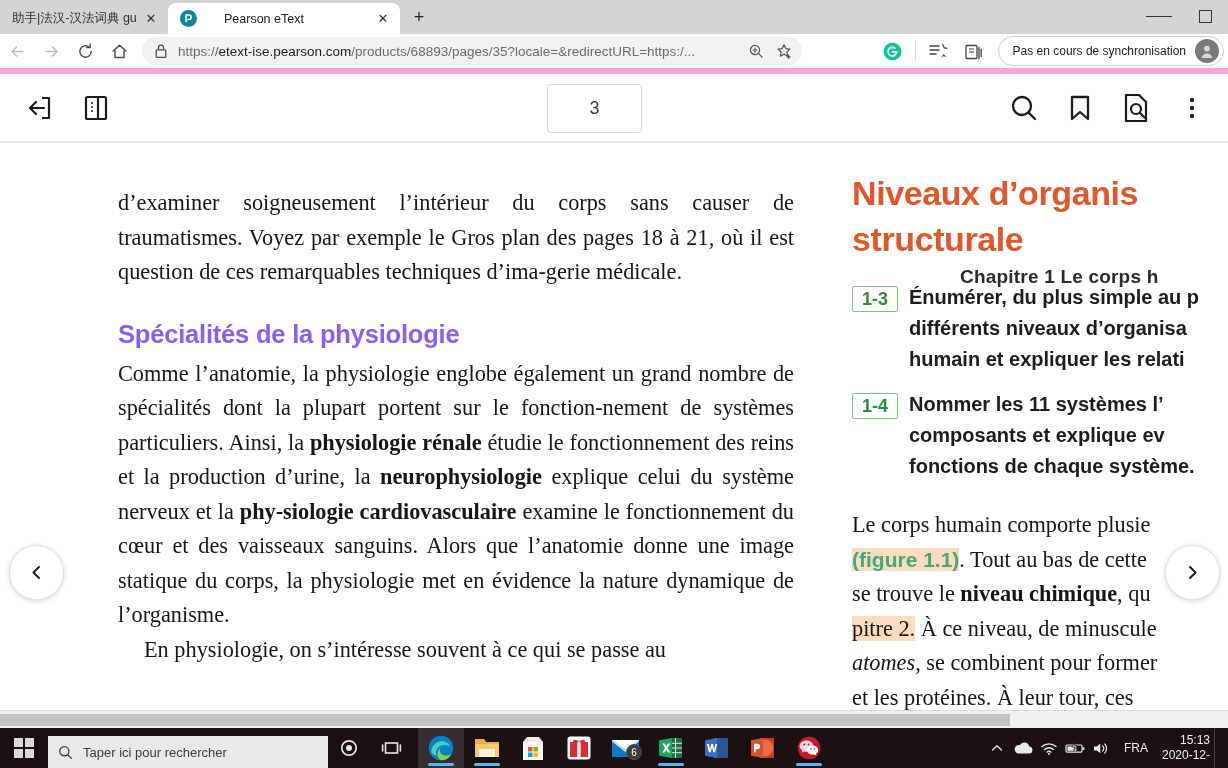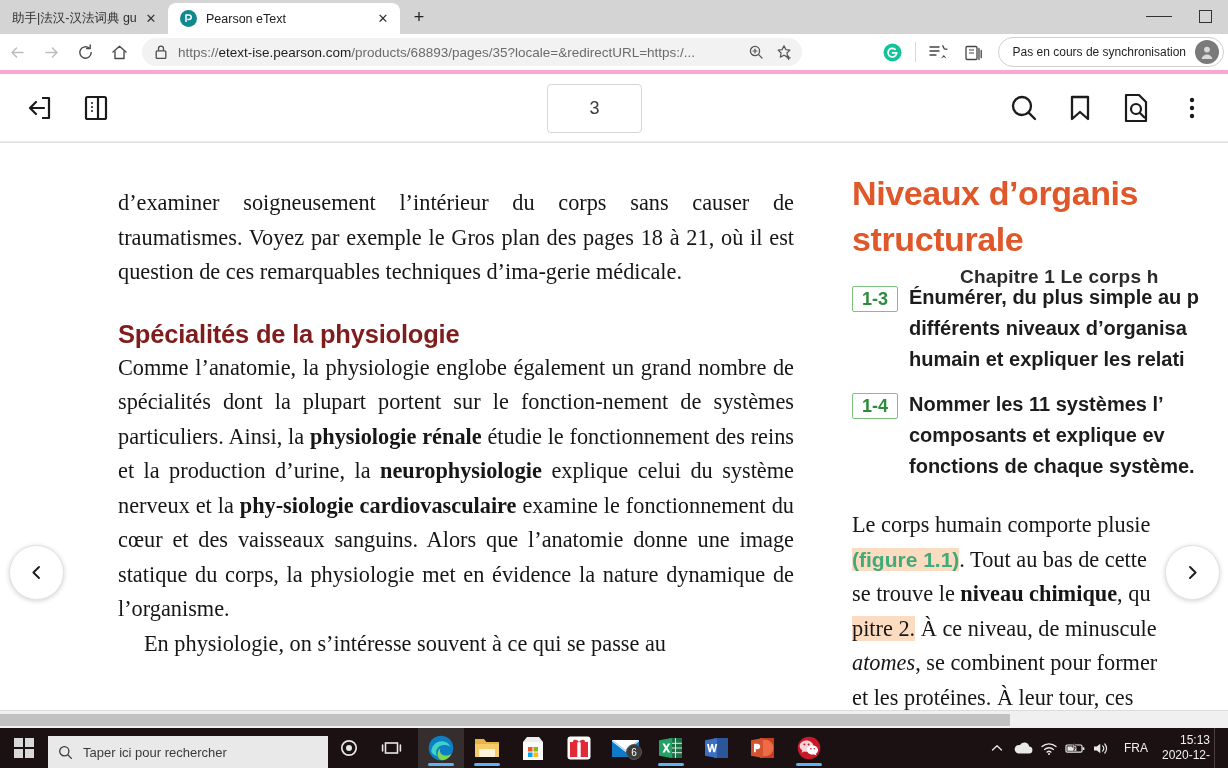--- a/index.html
+++ b/index.html
@@ -19,20 +19,21 @@
   }
   .tab {
     height: 31px; display: flex; align-items: center;
     padding: 0 6px 0 12px; font-size: 12.5px; color: #1d1d1d;
     position: relative;
   }
   .tab.inactive { width: 168px; background: #d4d4d4; }
   .tab.active {
     width: 232px; background: #ffffff;
     border-radius: 8px 8px 0 0;
+    gap: 18px;
   }
   .tab-favicon {
     width: 17px; height: 17px; border-radius: 50%;
     background: #11888f; color: #fff; font-size: 11px;
     display: flex; align-items: center; justify-content: center;
     margin-right: 9px; flex: 0 0 auto; font-weight: bold;
   }
   .tab-title {
     flex: 1 1 auto; white-space: nowrap; overflow: hidden;
     text-overflow: clip; font-size: 12.5px; color: #202020;
@@ -52,21 +53,21 @@
     position: absolute; right: 0; top: 0; height: 32px; display: flex;
   }
   .wc { width: 46px; height: 32px; display: flex; align-items: center; justify-content: center; }
   .wc-min { width: 26px; height: 1px; background: #333; }
   .wc-max { width: 13px; height: 13px; border: 1.6px solid #333; }
 
   
   .addrbar {
     position: absolute; top: 34px; left: 0; width: 1228px; height: 40px;
     background: #ffffff; display: flex; align-items: center;
-    border-bottom: 4px solid #f9a8d4;
+    border-bottom: 6px solid #f9a8d4;
   }
   .nav-ico {
     width: 34px; height: 34px; display: flex; align-items: center; justify-content: center;
     color: #4a4a4a; flex: 0 0 auto;
   }
   .nav-ico.dis { color: #bdbdbd; }
   .omnibox {
     flex: 1 1 auto; height: 28px; margin: 0 6px 0 6px;
     background: #f2f2f2; border-radius: 14px;
     display: flex; align-items: center; padding: 0 4px 0 12px;
@@ -138,22 +139,22 @@
     font-family: "Liberation Serif", serif;
     font-size: 22.3px; line-height: 34.5px; color: #161616;
     text-align: justify; text-justify: inter-word;
     -webkit-hyphens: manual; hyphens: manual;
   }
   .body-p b { font-weight: bold; }
   .body-p i { font-style: italic; }
   .indent { text-indent: 26px; }
   .h-spec {
     font-family: "Liberation Sans", sans-serif;
-    font-size: 25.5px; font-weight: bold; color: #7f1d1d;
-    margin: 30px 0 2px 0; letter-spacing: -.2px;
+    font-size: 25.5px; font-weight: bold; color: #8b5cf6;
+    margin: 30px 0 8px 0; letter-spacing: -.2px;
   }
   .h-orange {
     font-family: "Liberation Sans", sans-serif;
     font-size: 34px; font-weight: bold; color: #e0572a;
     line-height: 46px; letter-spacing: -.4px;
   }
   .obj-list { margin-top: 20px; }
   .obj-row { display: flex; margin-bottom: 14px; }
   .obj-badge {
     flex: 0 0 auto; width: 46px; height: 26px;

